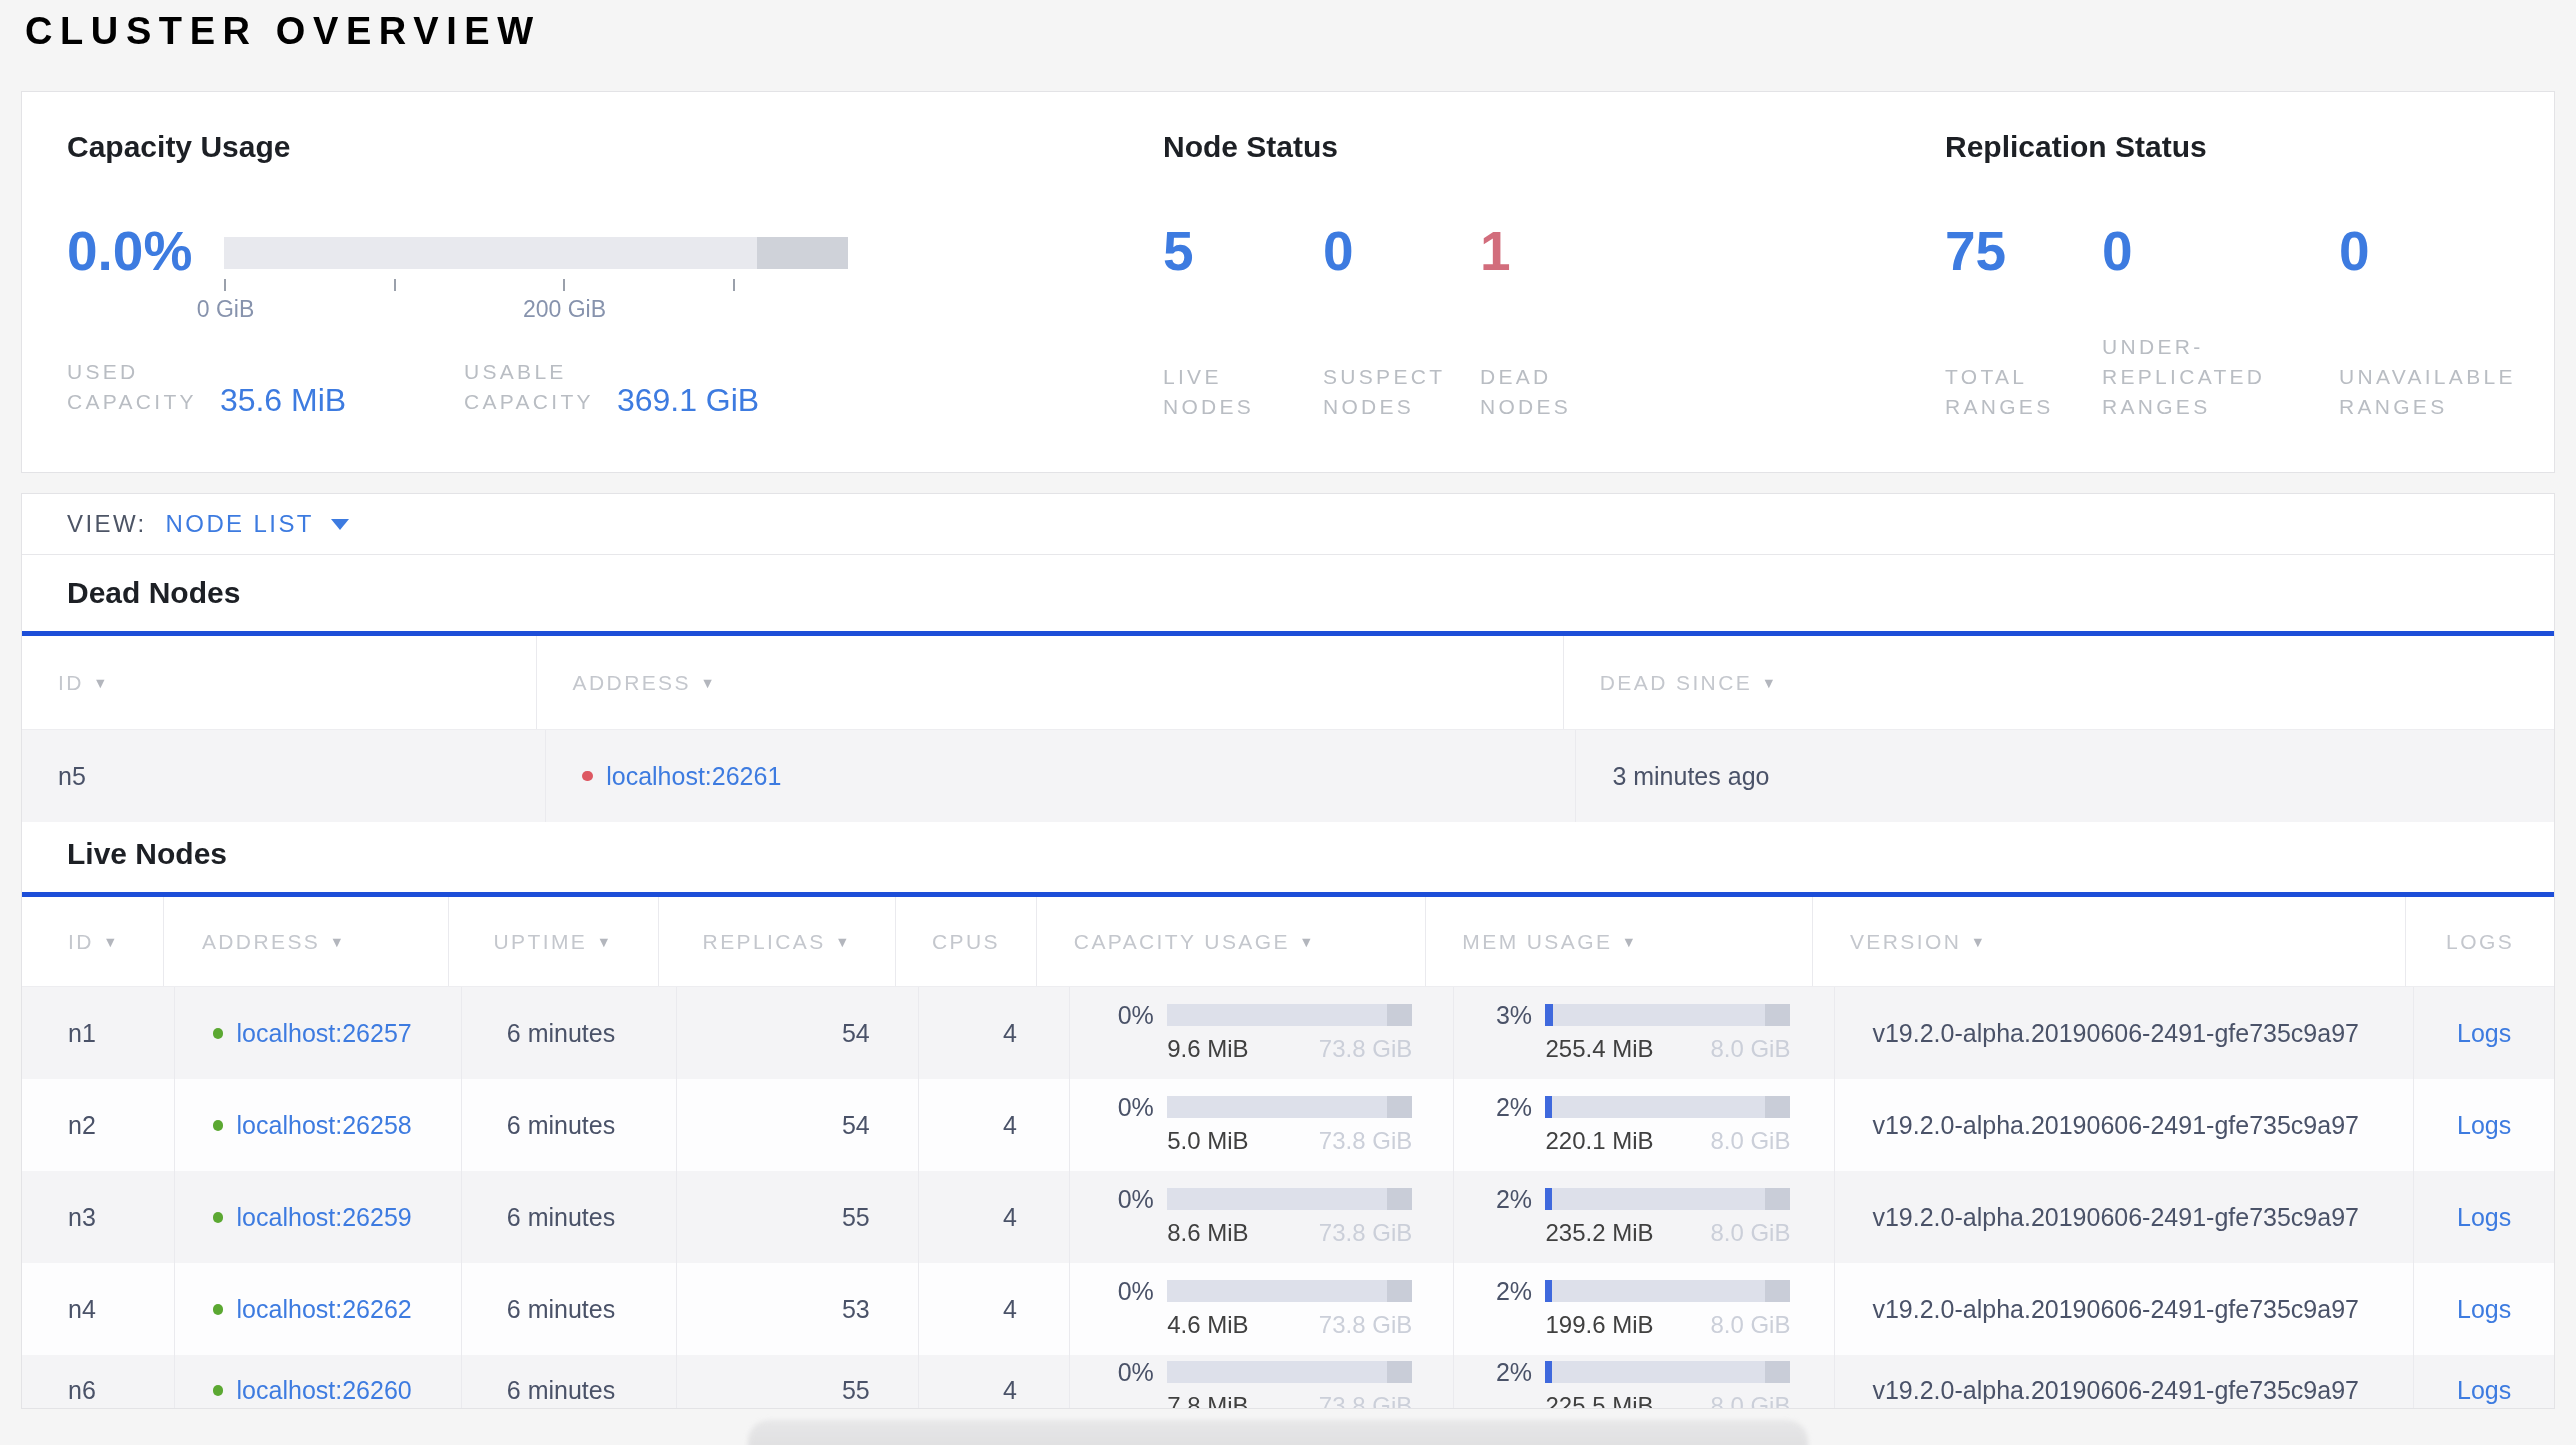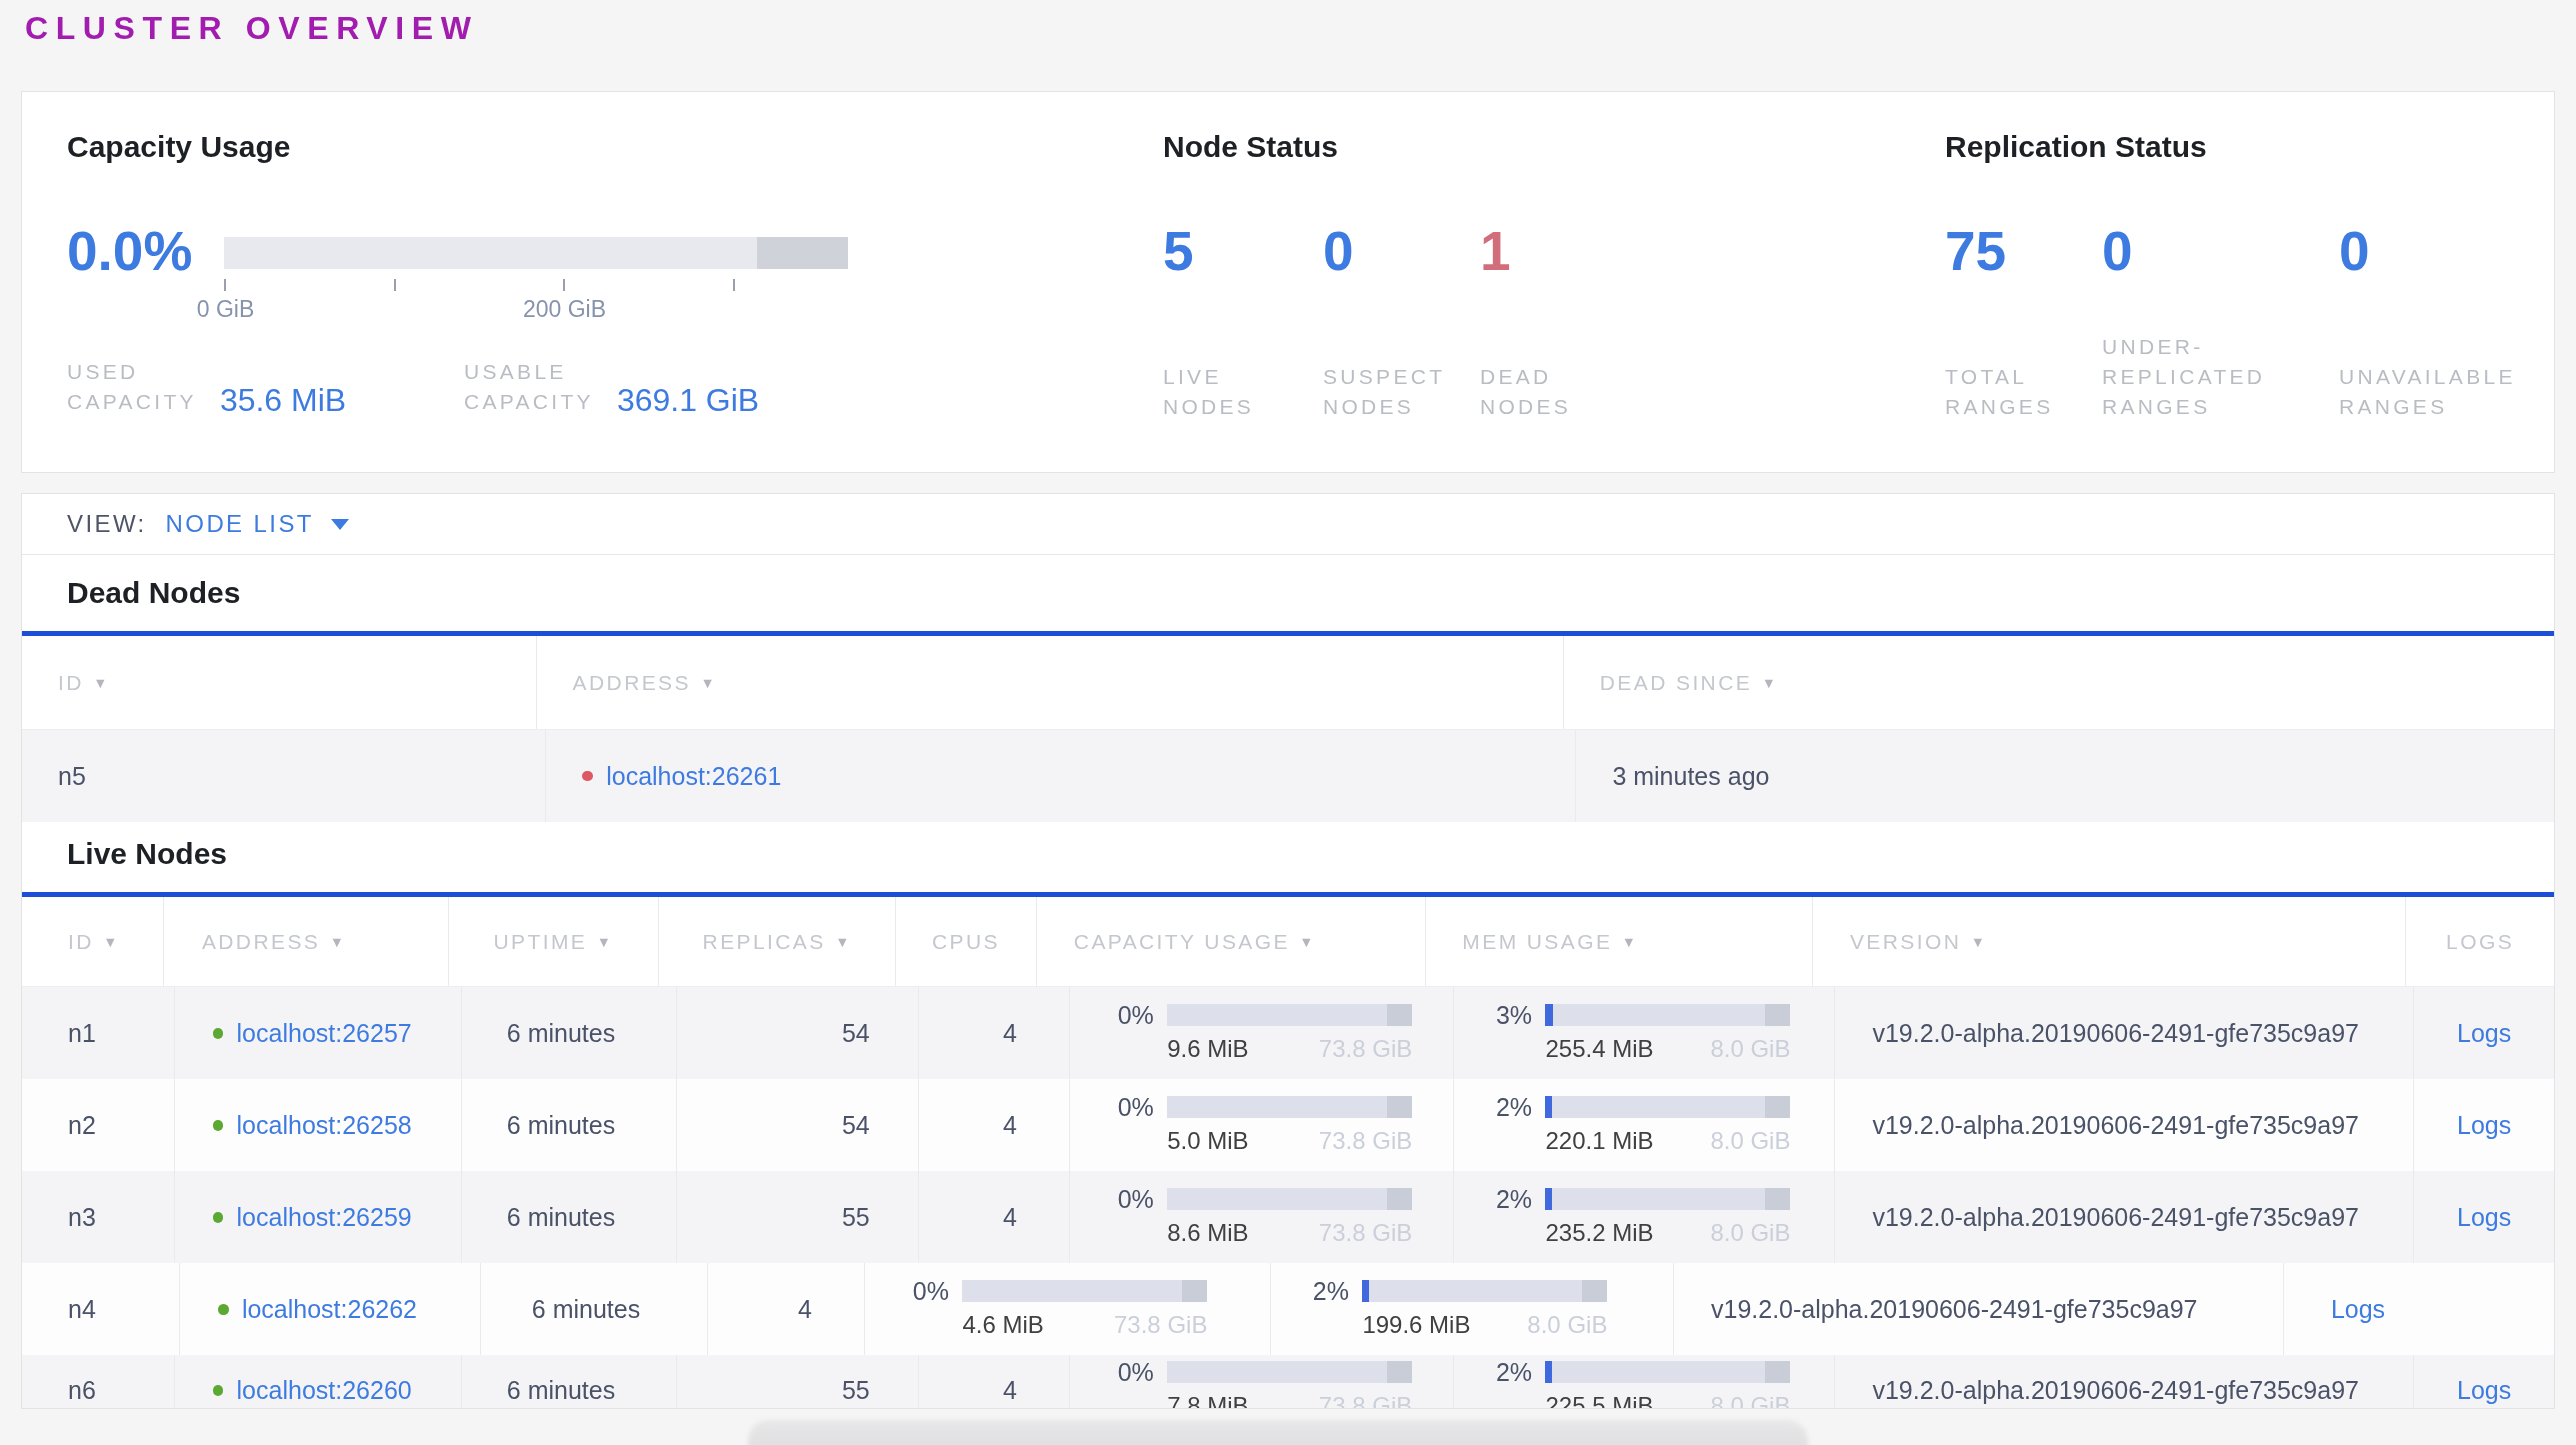--- a/index.html
+++ b/index.html
@@ -6,21 +6,21 @@
   html,body { width:2576px; height:1446px; }
   body {
     font-family:"Liberation Sans","DejaVu Sans",sans-serif;
     background:#f5f5f5; color:#4a5268; overflow:hidden; position:relative;
   }
   .page { position:relative; width:2576px; height:1446px; }
 
   
   .page-title {
     position:absolute; left:25px; top:9.5px;
-    font-size:32px; font-weight:700; letter-spacing:7.6px; color:#a21caf;
+    font-size:38px; font-weight:700; letter-spacing:7.6px; color:#000000;
   }
 
   
   .card { position:absolute; left:21px; width:2534px; background:#ffffff;
           border:1px solid #e3e3e6; }
   .summary-card { top:91px; height:382px; }
   .table-card  { top:493px; height:916px; overflow:hidden; }
 
   .section-title { font-size:30px; font-weight:600; color:#1d2025; }
 
@@ -407,20 +407,21 @@
         </div>
       </div>
 
       <div class="trow w">
         <div class="td c0">n4</div>
         <div class="td c1">
           <span class="dot green"></span>
           <a class="link addr">localhost:26262</a>
         </div>
         <div class="td c2">6 minutes</div>
+        <div class="td c3">53</div>
         <div class="td c4">4</div>
         <div class="td c5">
           <div class="usage">
             <div class="pct">0%</div>
             <div class="bar-stack">
               <div class="mini-bar">
                 <div class="mini-dark"></div>
                 <div class="mini-fill fill" style="width: 0px;"></div>
               </div>
               <div class="bar-labels">

